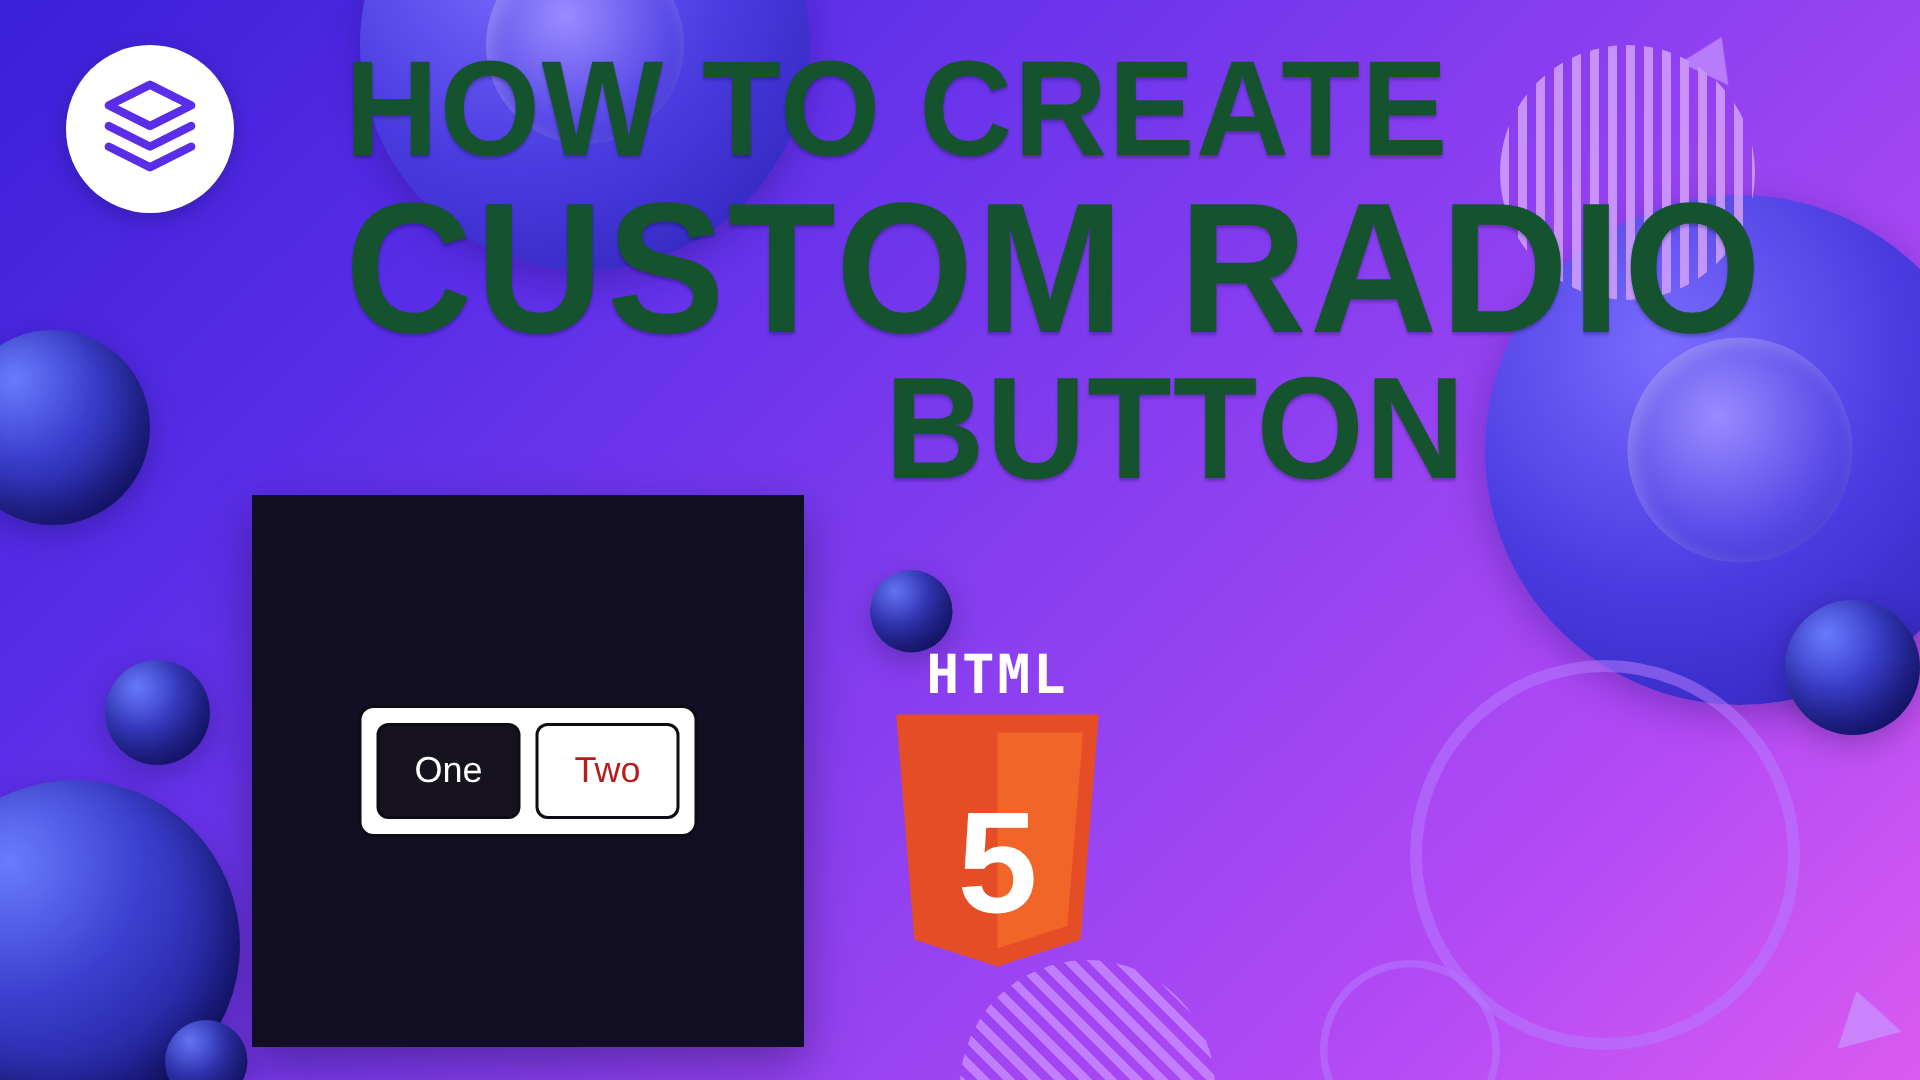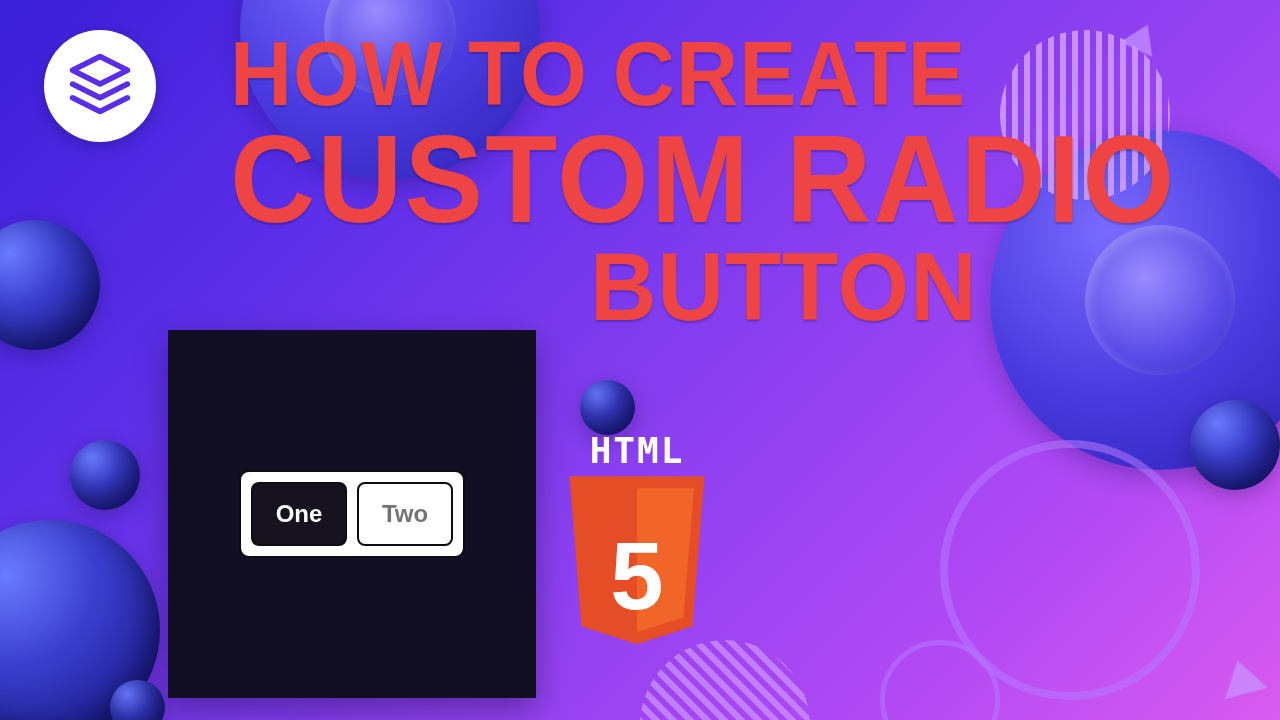--- a/index.html
+++ b/index.html
@@ -54,21 +54,21 @@
     position: absolute; left: 44px; top: 30px;
     width: 112px; height: 112px; border-radius: 50%;
     background: #fff; display:flex; align-items:center; justify-content:center;
     box-shadow: 0 4px 14px rgba(0,0,40,0.25);
   }
   .logo-badge svg { width: 66px; height: 66px; }
 
   
   .headline {
     position: absolute; left: 230px; top: 30px; right: 40px;
-    color: #ef4444;
+    color: #14532d;
     font-weight: 700;
     letter-spacing: 1px;
     text-shadow: 0 2px 2px rgba(0,0,30,0.25);
   }
   .line1 { font-size: 86px; line-height: 1; font-stretch: condensed; transform: scaleY(1.05); }
   .line2 { font-size: 118px; line-height: 1; font-stretch: condensed; margin-top: 4px; transform: scaleY(1.05); letter-spacing:2px;}
   .line3 { font-size: 92px; line-height: 1; font-stretch: condensed; margin-top: 2px; margin-left: 360px; transform: scaleY(1.05);}
 
   
   .demo-card {
@@ -78,30 +78,30 @@
     display: flex; align-items: center; justify-content: center;
     box-shadow: 0 12px 30px rgba(0,0,30,0.35);
   }
   .radio-group {
     background: #fff; border-radius: 10px;
     padding: 10px; display: flex; gap: 10px;
     border: 2px solid #0c0c12;
   }
   .radio-btn {
     min-width: 96px; padding: 16px 22px;
-    border-radius: 8px; font-size: 24px; font-weight: 700;
+    border-radius: 8px; font-size: 24px; font-weight: 400;
     font-family: Arial, sans-serif; text-align: center;
     border: 2px solid #0c0c12;
     cursor: pointer; user-select: none;
   }
   .radio-selected { background: #16131f; color: #fff; }
-  .radio-unselected { background: #fff; color: #737373; }
+  .radio-unselected { background: #fff; color: #b91c1c; }
 
   
-  .tech-badges { position: absolute; left: 562px; top: 430px; display: flex; gap: 60px; align-items:flex-start;}
+  .tech-badges { position: absolute; left: 590px; top: 430px; display: flex; gap: 60px; align-items:flex-start;}
   .badge { display:flex; flex-direction:column; align-items:center; }
   .badge-label {
     font-family: monospace; font-weight: 900; font-size: 36px; letter-spacing: 2px;
     color: #fff; margin-bottom: 4px;
   }
   .shield { width: 150px; height: 175px; position: relative; }
   .shield svg { width:100%; height:100%; display:block; }
   .shield-num {
     position:absolute; left:0; right:0; top:46px; text-align:center;
     font-family: Arial, sans-serif; font-weight:900; font-size:96px; color:#fff;

